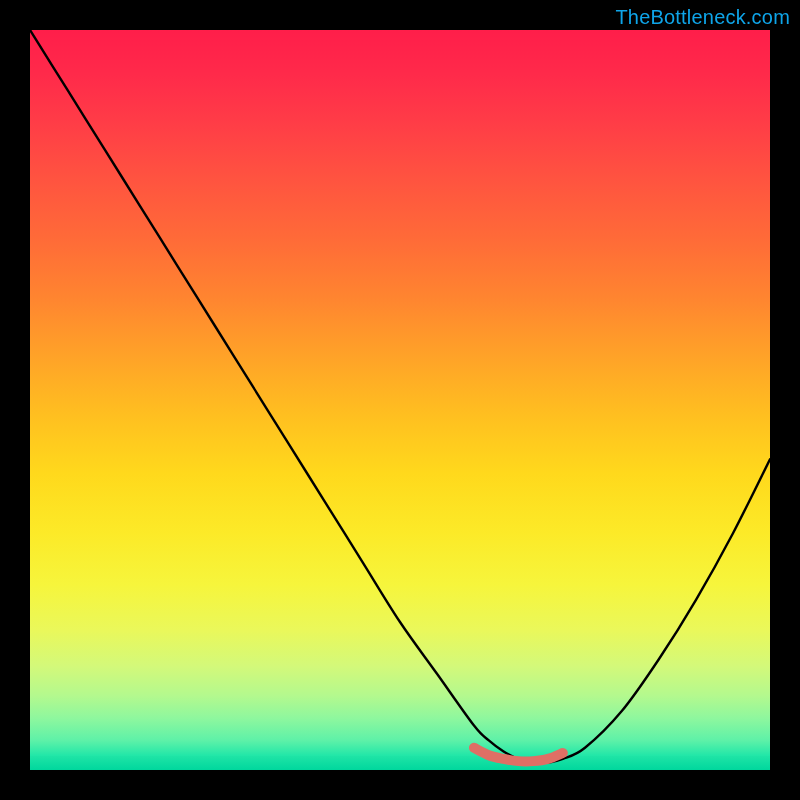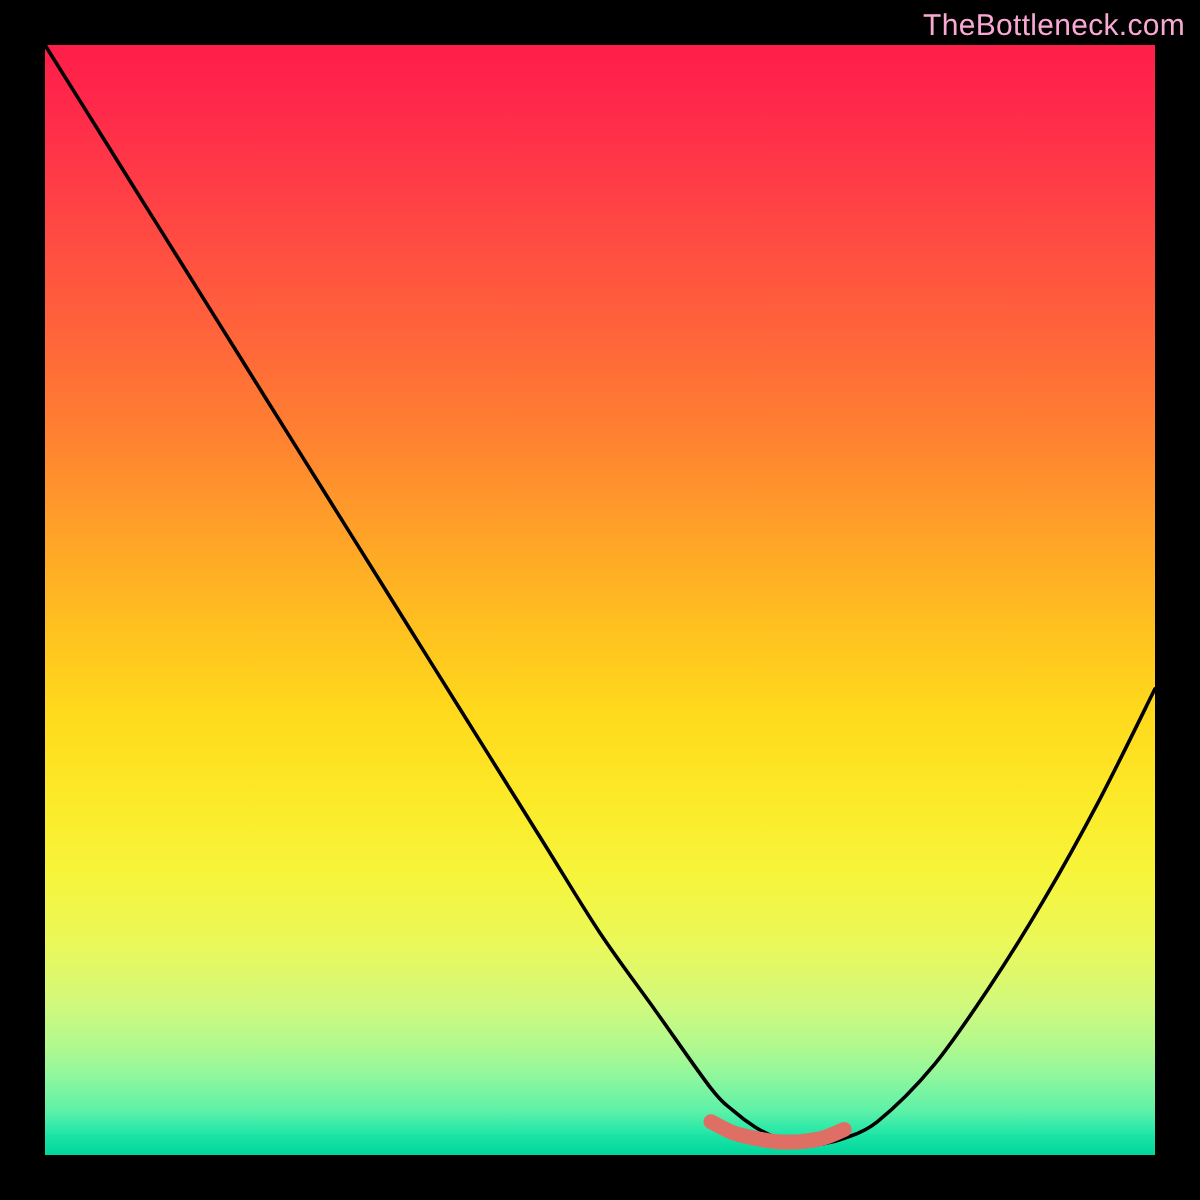--- a/index.html
+++ b/index.html
@@ -61,21 +61,21 @@
   .curve-svg {
     position: absolute;
     inset: 0;
     width: 100%;
     height: 100%;
   }
   .watermark {
     position: absolute;
     top: 6px;
     right: 10px;
-    color: #f9a8d4;
+    color: #0ea5e9;
     font-size: 20px;
     letter-spacing: 0.2px;
     font-weight: 500;
   }
 </style>
 </head>
 <body>
 
 <div class="frame">
 

